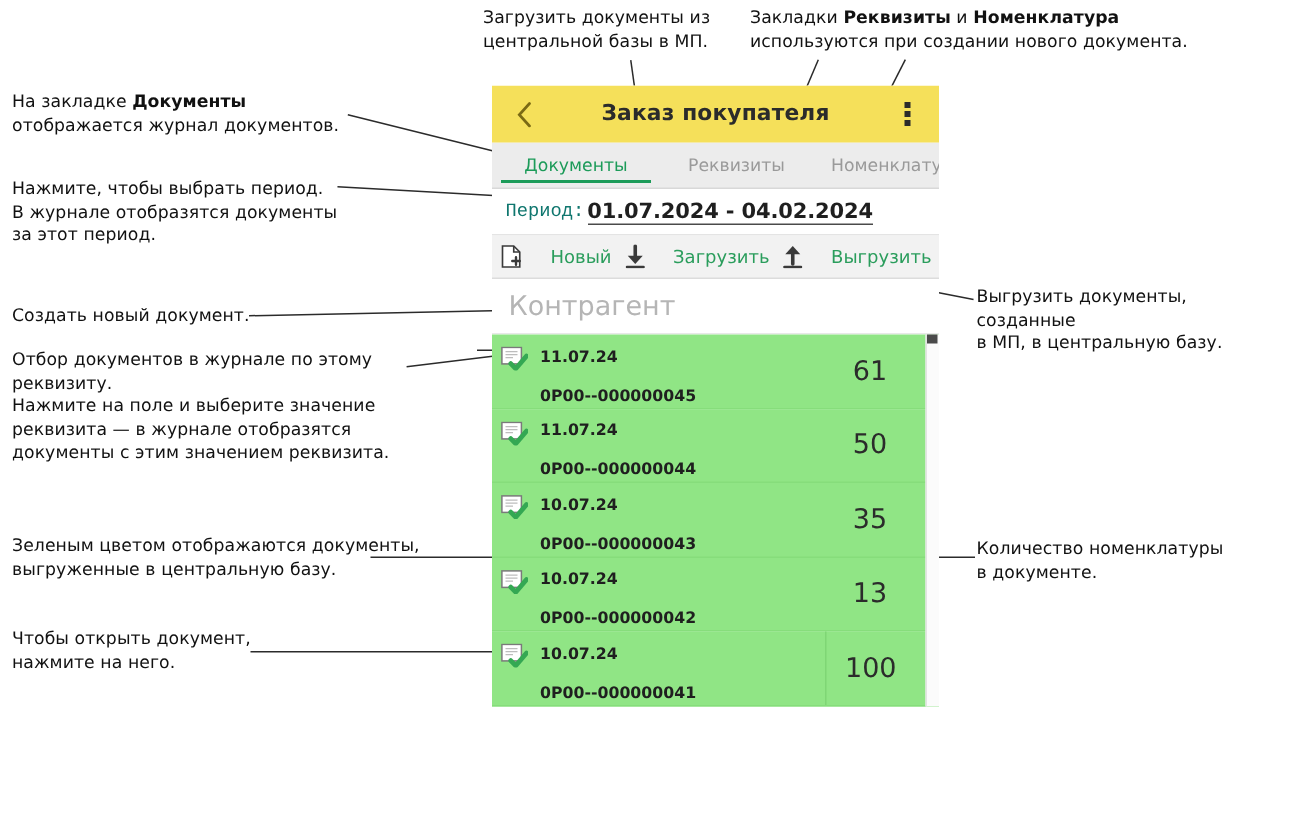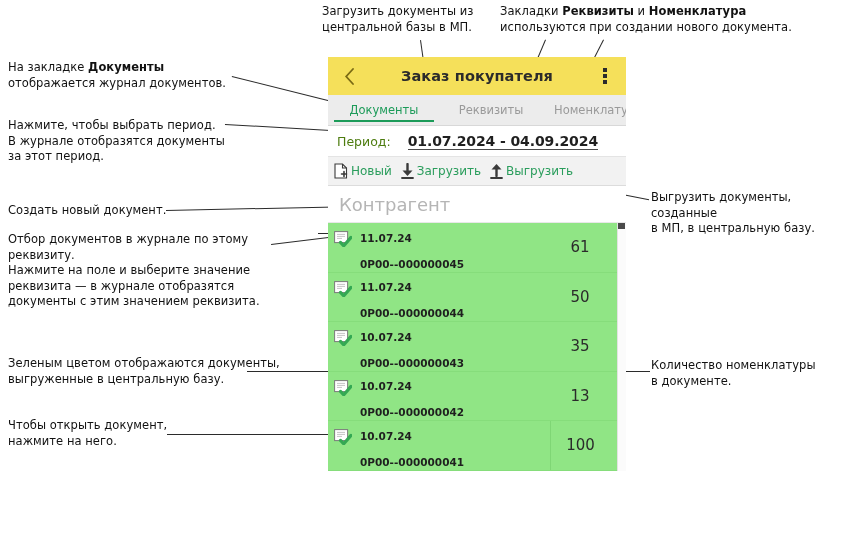--- a/index.html
+++ b/index.html
@@ -105,22 +105,23 @@
     height: 31px;
     background: #ffffff;
     display: flex;
     align-items: center;
     padding-left: 9px;
     border-bottom: 1px solid #e4e4e4;
     box-sizing: border-box;
   }
   .period-label {
     font-size: 12.5px;
-    color: #4d7c0f;
-    margin-right: 17px;
+    color: #0f766e;
+    margin-right: 2px;
+    font-family: Liberation Mono, monospace;
   }
   .period-value {
     font-size: 14px;
     font-weight: bold;
     color: #1f1f1f;
     border-bottom: 1.5px solid #4a4a4a;
     padding-bottom: 0px;
     letter-spacing: -0.1px;
   }
 
@@ -129,21 +130,21 @@
     background: #f2f2f2;
     display: flex;
     align-items: center;
     border-bottom: 1px solid #dcdcdc;
     padding-left: 6px;
     box-sizing: border-box;
   }
   .tb-btn {
     display: flex;
     align-items: center;
-    gap: 3px;
+    gap: 19px;
     margin-right: 9px;
     font-size: 12px;
     color: #2a9d5c;
     text-align: right;
   }
   .tb-icon { display: flex; align-items: center; justify-content: center; }
 
   .filter-row {
     height: 37px;
     background: #ffffff;
@@ -196,21 +197,21 @@
     margin-left: 24px;
   }
   .row-icon {
     position: absolute;
     left: 6px; top: 8px;
     width: 18px; height: 16px;
   }
   .row-qty {
     width: 76px;
     text-align: center;
-    font-size: 15px;
+    font-size: 18px;
     color: #2b2b2b;
     padding-right: 16px;
     box-sizing: border-box;
   }
   .row.divided .row-qty { border-left: 1px solid #7fd675; height: 100%; display:flex; align-items:center; justify-content:center; }
 
   .scrollbar-track {
     position: absolute;
     right: 0; top: 0;
     width: 9px; height: 100%;
@@ -297,21 +298,21 @@
     <div class="tab" id="tab-req">
       <span>Реквизиты</span>
     </div>
     <div class="tab" id="tab-nom">
       <span>Номенклатура</span>
     </div>
   </div>
 
   <div class="period-row">
     <span class="period-label">Период:</span>
-    <span class="period-value">01.07.2024 - 04.09.2024</span>
+    <span class="period-value">01.07.2024 - 04.02.2024</span>
   </div>
 
   <div class="toolbar">
     <div class="tb-btn">
       <span class="tb-icon">
         <svg width="14" height="16" viewBox="0 0 14 16" aria-hidden="true">
           <path d="M1 1 H8.5 L12.5 5 V15 H1 Z" fill="#ffffff" stroke="#3a3a3a" stroke-width="1.1"></path>
           <path d="M8.5 1 V5 H12.5" fill="none" stroke="#3a3a3a" stroke-width="1.1"></path>
           <path d="M7.5 11 H12.5 M10 8.5 V13.5" stroke="#3a3a3a" stroke-width="1.6" stroke-linecap="round"></path>
         </svg>

